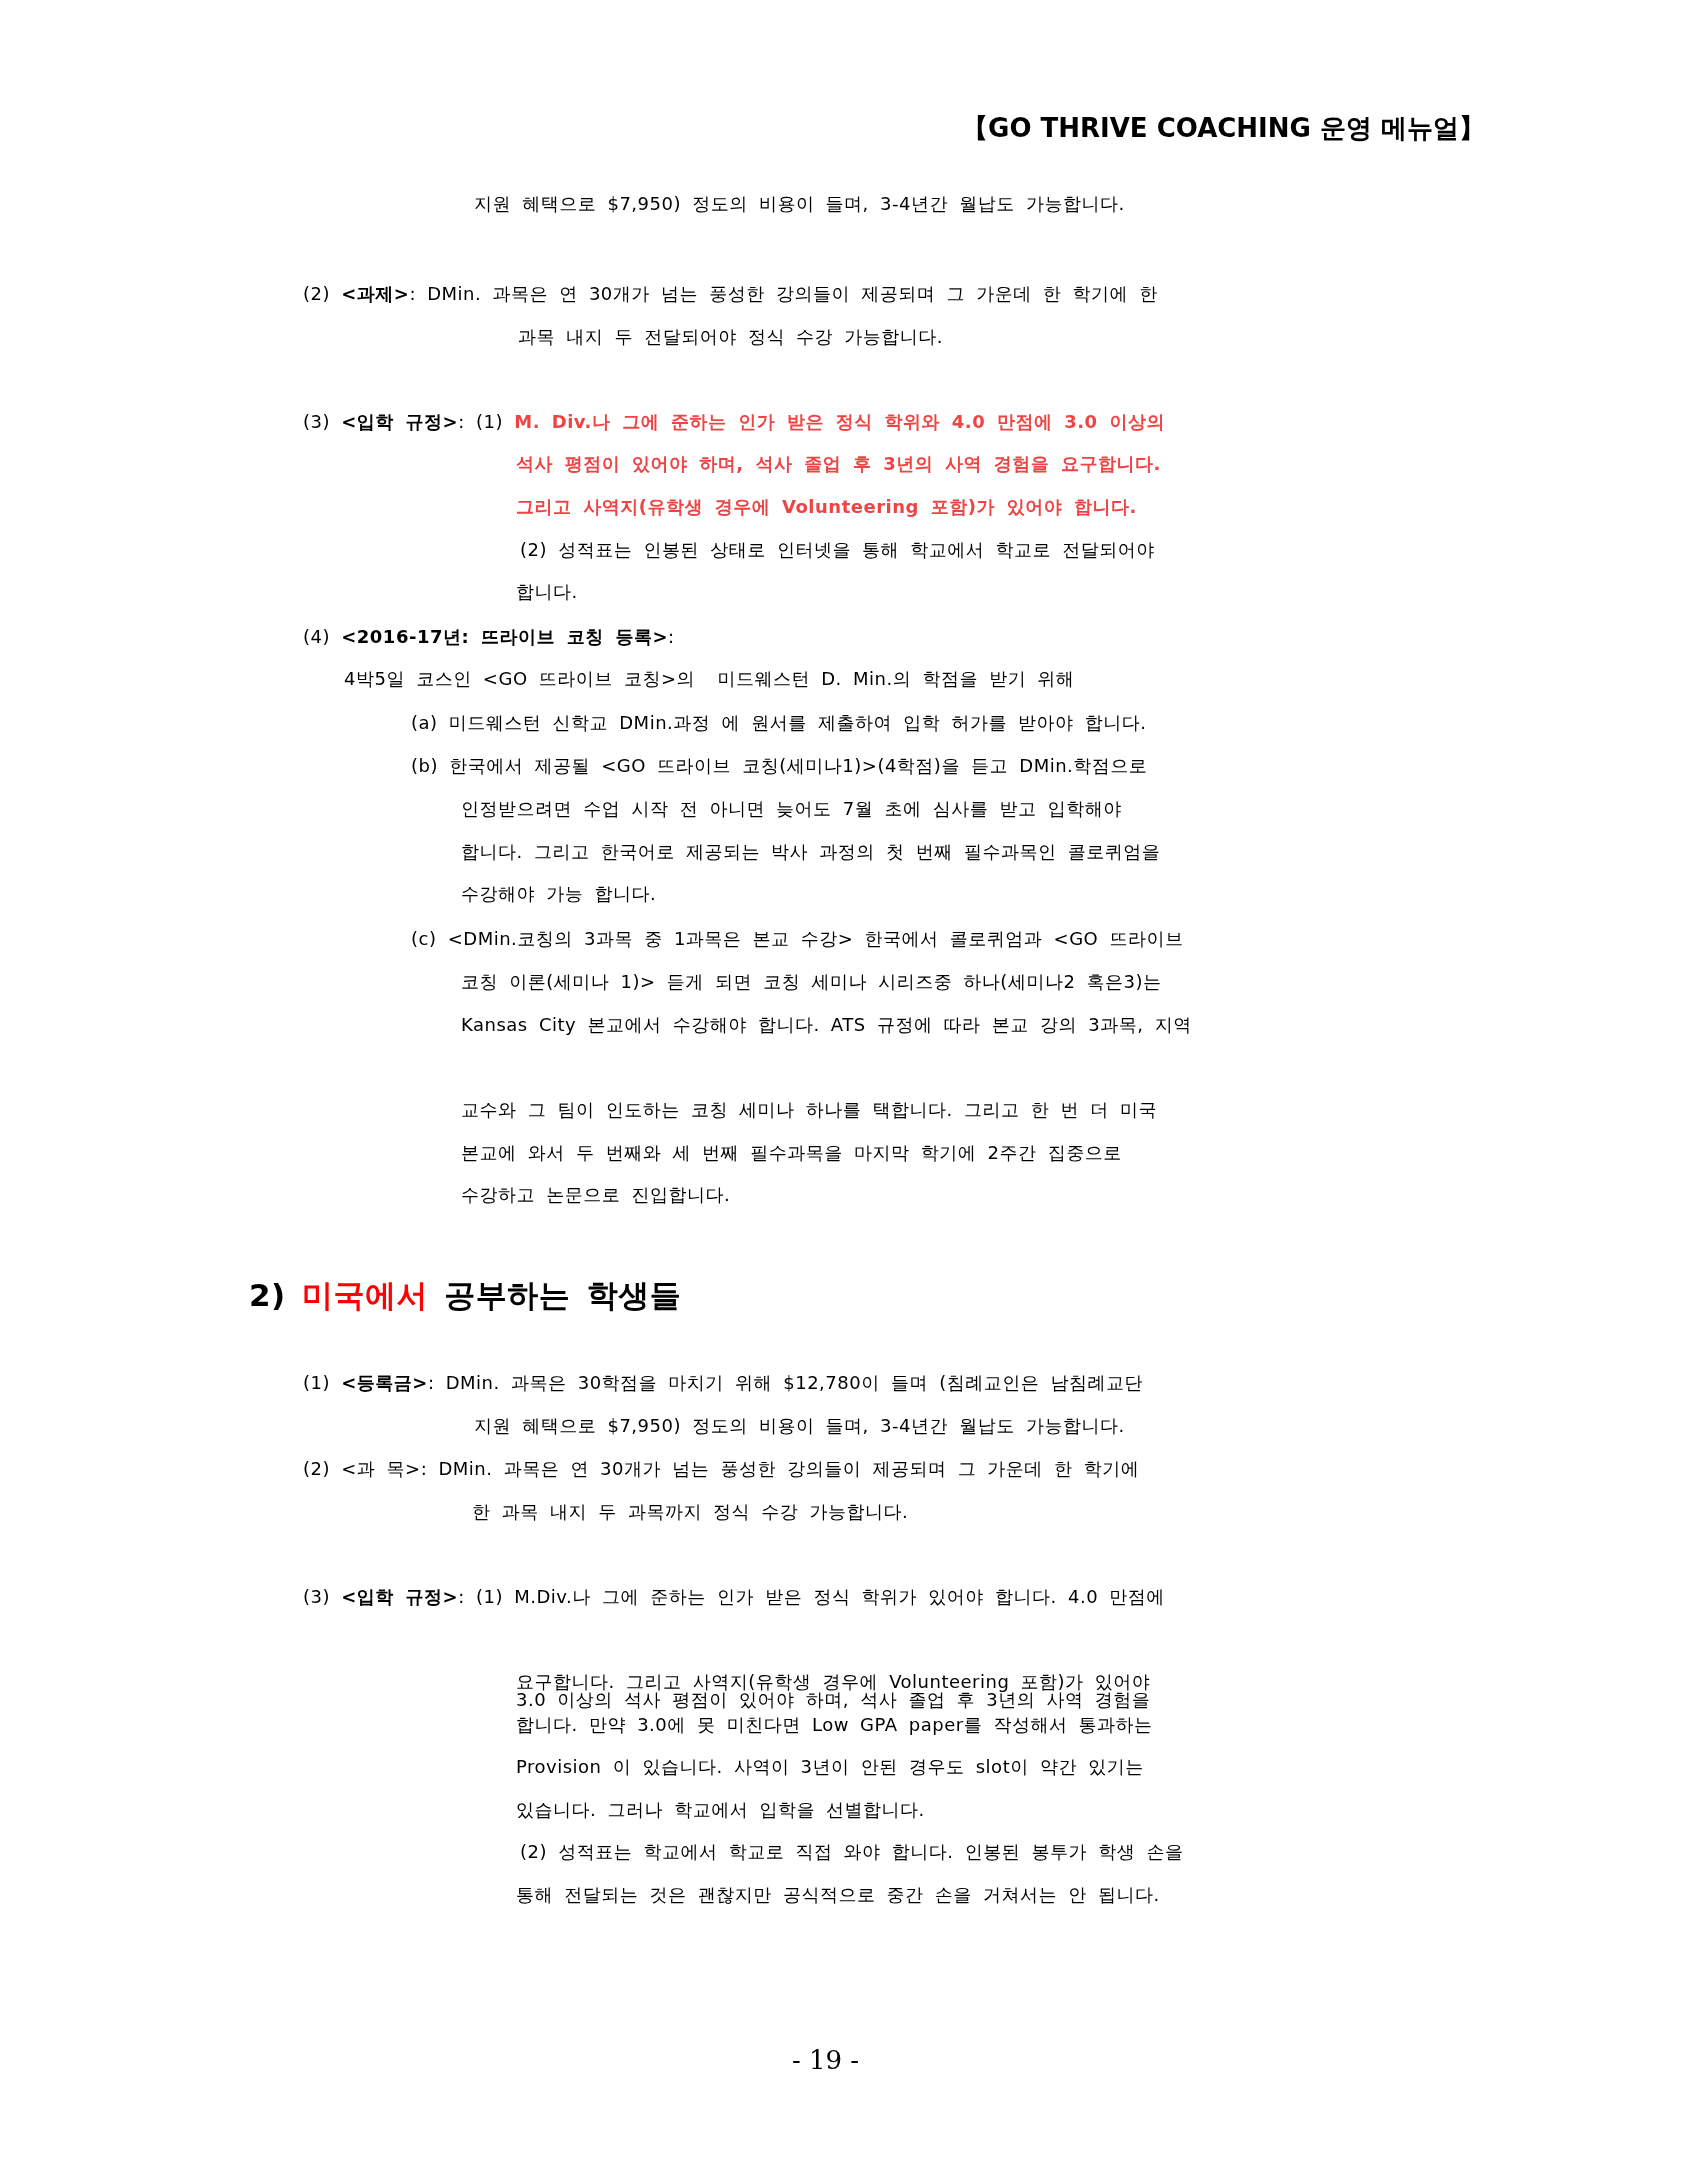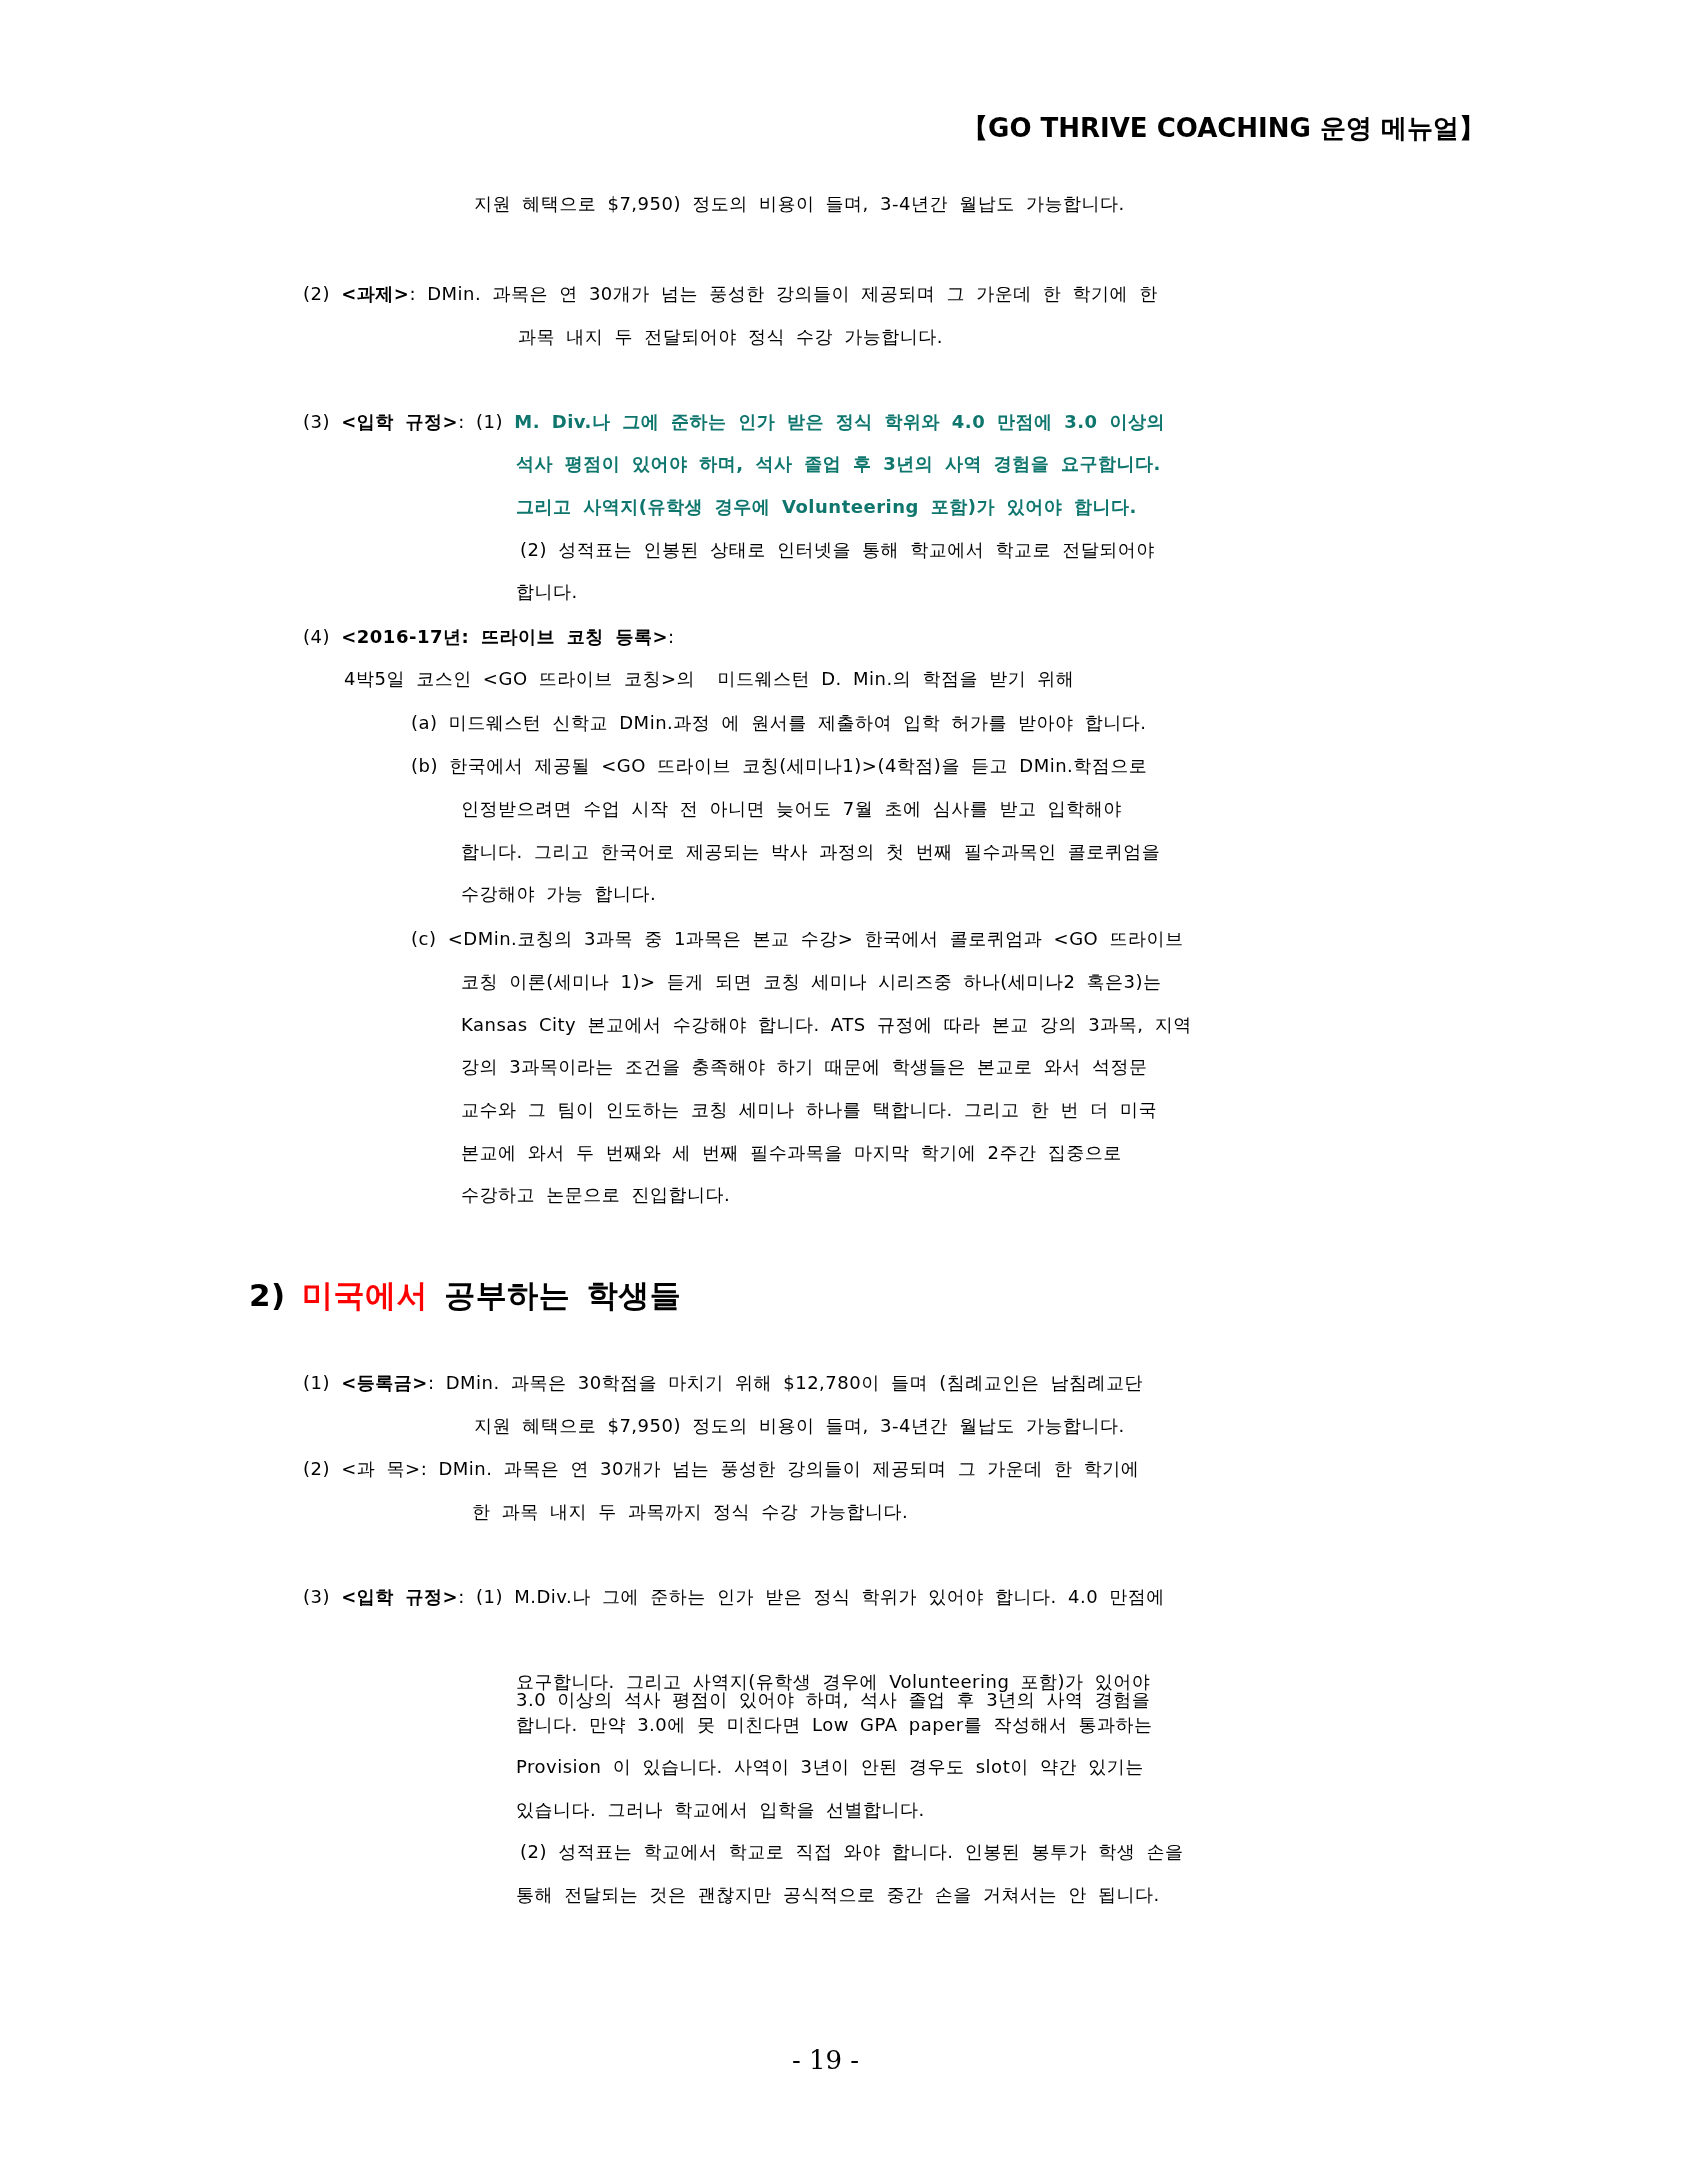--- a/index.html
+++ b/index.html
@@ -7,21 +7,21 @@
     width: 1683px; height: 2173px; position: relative; overflow: hidden;
     font-family: "DejaVu Sans", "Liberation Sans", sans-serif;
     color: #000000;
   }
   .page { position: absolute; left: 0; top: 0; width: 1683px; height: 2173px; }
   .ln {
     position: absolute; white-space: pre; font-size: 18px; line-height: 32px;
     letter-spacing: 0.5px; word-spacing: 5px;
   }
   .b { font-weight: bold; }
-  .green { color: #0f766e; font-weight: bold; }
+  .green { color: #ef4444; font-weight: bold; }
   .red { color: #ff0000; font-weight: bold; }
   .header {
     position: absolute; top: 111px; right: 198px; font-size: 26px; font-weight: bold;
     white-space: pre; letter-spacing: 0px;
   }
   .pagenum {
     position: absolute; top: 2045px; left: 0; width: 1651px; text-align: center;
     font-family: "DejaVu Serif", serif; font-size: 26px; white-space: pre;
   }
   .heading { font-size: 31px; font-weight: bold; }
@@ -50,21 +50,20 @@
   <div class="ln" style="left:411px;top:707px;"><span>(a)</span> <span>미드웨스턴 신학교 DMin.과정 에 원서를 제출하여 입학 허가를 받아야 합니다.</span></div>
 
   <div class="ln" style="left:411px;top:750px;"><span>(b)</span> <span>한국에서 제공될 &lt;GO 뜨라이브 코칭(세미나1)&gt;(4학점)을 듣고 DMin.학점으로</span></div>
   <div class="ln" style="left:461px;top:793px;">인정받으려면 수업 시작 전 아니면 늦어도 7월 초에 심사를 받고 입학해야</div>
   <div class="ln" style="left:461px;top:836px;">합니다. 그리고 한국어로 제공되는 박사 과정의 첫 번째 필수과목인 콜로퀴엄을</div>
   <div class="ln" style="left:461px;top:878px;">수강해야 가능 합니다.</div>
 
   <div class="ln" style="left:411px;top:923px;"><span>(c)</span> <span>&lt;DMin.코칭의 3과목 중 1과목은 본교 수강&gt; 한국에서 콜로퀴엄과 &lt;GO 뜨라이브</span></div>
   <div class="ln" style="left:461px;top:966px;">코칭 이론(세미나 1)&gt; 듣게 되면 코칭 세미나 시리즈중 하나(세미나2 혹은3)는</div>
   <div class="ln" style="left:461px;top:1009px;">Kansas City 본교에서 수강해야 합니다. ATS 규정에 따라 본교 강의 3과목, 지역</div>
-  <div class="ln" style="left:461px;top:1051px;">강의 3과목이라는 조건을 충족해야 하기 때문에 학생들은 본교로 와서 석정문</div>
   <div class="ln" style="left:461px;top:1094px;">교수와 그 팀이 인도하는 코칭 세미나 하나를 택합니다. 그리고 한 번 더 미국</div>
   <div class="ln" style="left:461px;top:1137px;">본교에 와서 두 번째와 세 번째 필수과목을 마지막 학기에 2주간 집중으로</div>
   <div class="ln" style="left:461px;top:1179px;">수강하고 논문으로 진입합니다.</div>
 
   <div class="ln heading" style="left:249px;top:1279px;"><span>2)</span> <span class="red">미국에서</span> <span>공부하는 학생들</span></div>
 
   <div class="ln" style="left:303px;top:1367px;"><span>(1)</span> <span class="b">&lt;등록금&gt;</span><span>:</span> <span>DMin. 과목은 30학점을 마치기 위해 $12,780이 들며 (침례교인은 남침례교단</span></div>
   <div class="ln" style="left:474px;top:1410px;">지원 혜택으로 $7,950) 정도의 비용이 들며, 3-4년간 월납도 가능합니다.</div>
 
   <div class="ln" style="left:303px;top:1453px;"><span>(2)</span> <span>&lt;과 목&gt;</span><span>:</span> <span>DMin. 과목은 연 30개가 넘는 풍성한 강의들이 제공되며 그 가운데 한 학기에</span></div>

